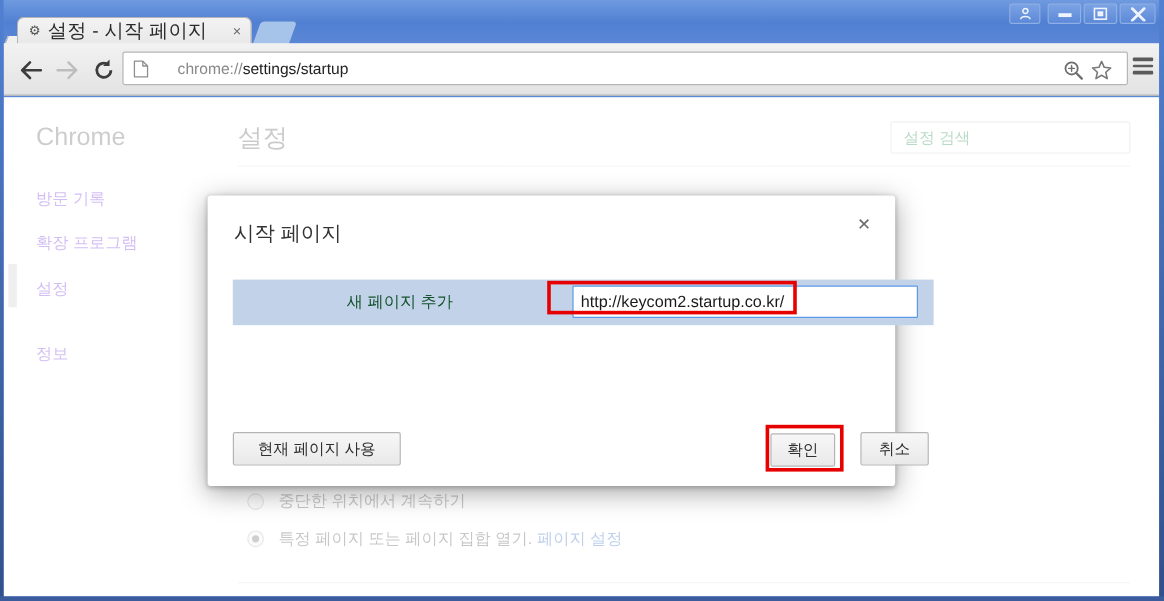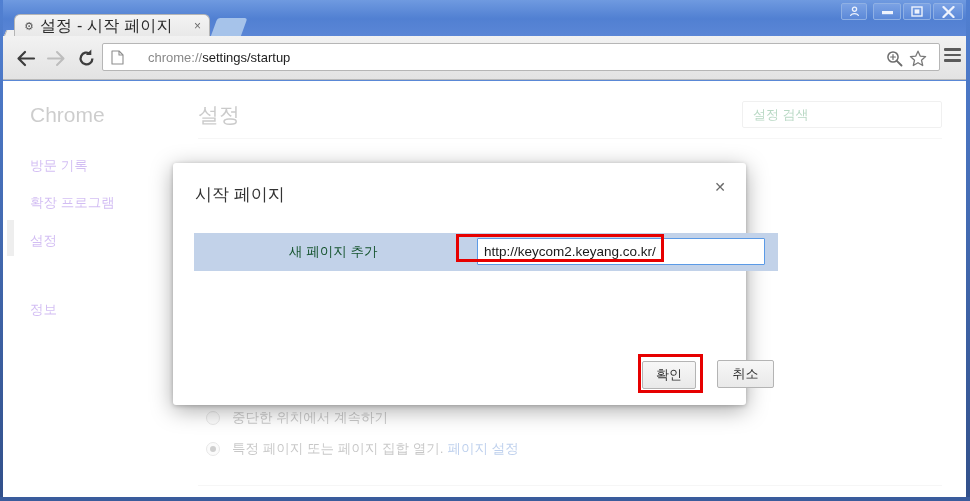--- a/index.html
+++ b/index.html
@@ -140,21 +140,21 @@
     position: absolute; left: 27px; top: 22px;
     font-size: 21px; color: #5b5b5b; font-weight: 400;
   }
   .side-item {
     position: absolute; left: 27px;
     font-size: 13.5px; color: #6d28d9; white-space: nowrap;
   }
   #side-0 { top: 76px; }
   #side-1 { top: 113px; }
   #side-2 { top: 151px; }
-  #side-3 { top: 220px; }
+  #side-3 { top: 205px; }
   #side-active-bar {
     position: absolute; left: 4px; top: 139px;
     width: 7px; height: 36px;
     background: #c9c9c9;
   }
 
   #content { position: absolute; left: 175px; top: 0; width: 788px; height: 416px; }
   #settings-title {
     position: absolute; left: 20px; top: 20px;
     font-size: 21px; color: #535353;
@@ -312,24 +312,25 @@
     </div>
   </div>
 
   <div id="dialog-shadow">
     <div id="dialog-title">시작 페이지</div>
     <div id="dialog-close">✕</div>
 
     <div id="entry-row">
       <span id="entry-label">새 페이지 추가</span>
       <div id="entry-input">
-        <span id="entry-value">http://keycom2.keyang.co.kr/</span>
+        <span id="entry-value">http://keycom2.startup.co.kr/</span>
       </div>
     </div>
 
+    <div class="dlgbtn" id="btn-usecurrent">현재 페이지 사용</div>
     <div class="dlgbtn" id="btn-ok" style="left: 469px;">확인</div>
     <div class="dlgbtn" id="btn-cancel">취소</div>
   </div>
 
   <div class="annot" id="annot-url"></div>
   <div class="annot" id="annot-ok"></div>
 
   <div id="titlebar">
     <div id="tab-shape-l"></div>
     <div id="newtab-sliver"></div>

